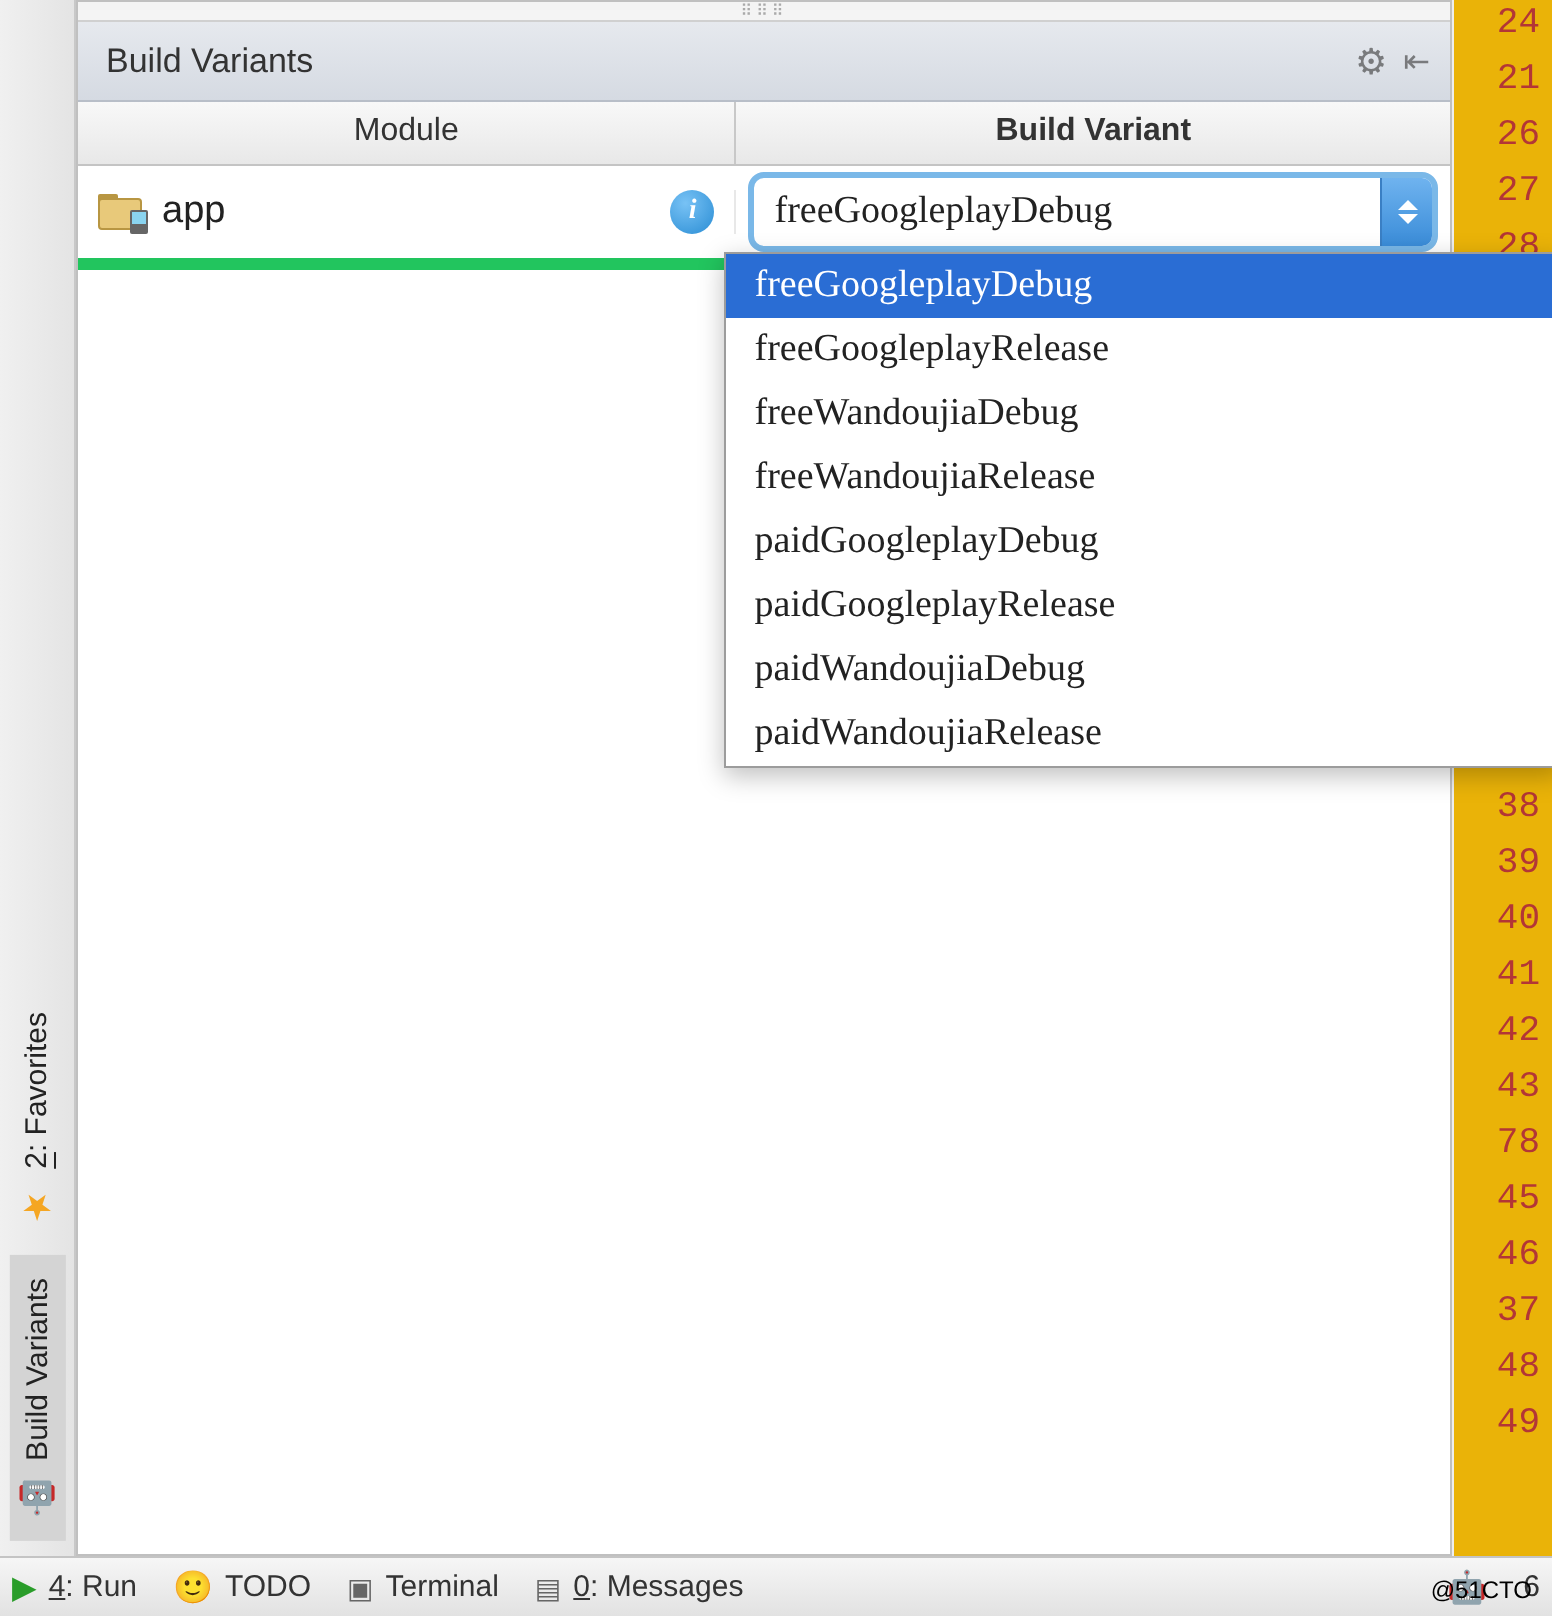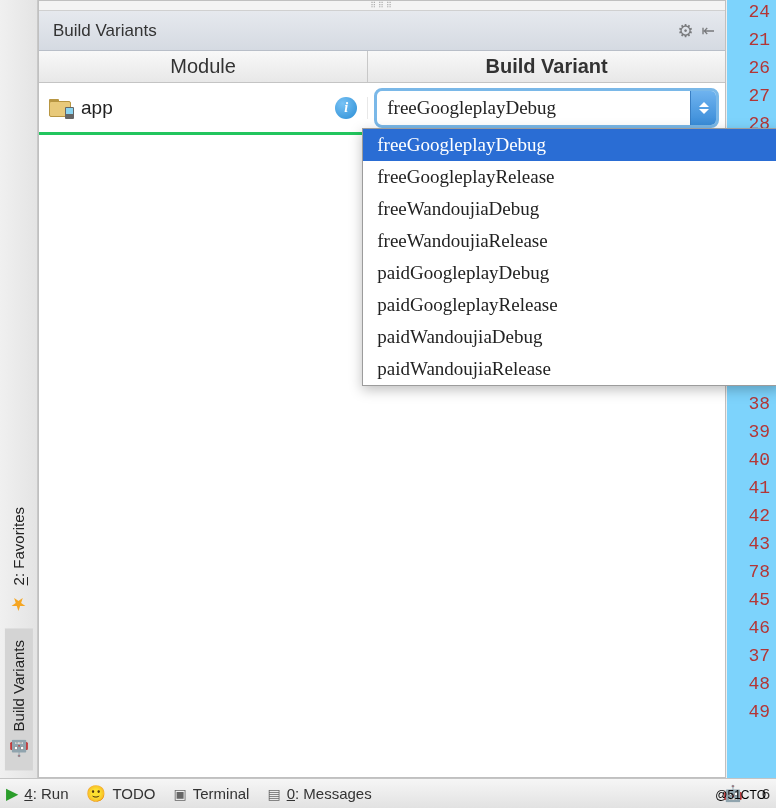--- a/index.html
+++ b/index.html
@@ -50,21 +50,21 @@
       color: #8bc34a;
       font-size: 16px;
       transform: none;
       writing-mode: horizontal-tb;
       margin-bottom: 2px;
     }
     .gutter-right {
       position: absolute;
       right: 0; top: 0; bottom: 30px;
       width: 50px;
-      background: #7dd3fc;
+      background: #eab308;
       border-left: 1px solid #eee;
       display: flex;
       flex-direction: column;
       padding-top: 2px;
     }
     .gutter-line {
       color: #b33636;
       font-size: 18px;
       height: 28px;
       padding-right: 6px;
@@ -110,32 +110,32 @@
     .table-head {
       display: flex;
       height: 32px;
       background: linear-gradient(to bottom, #f8f8f8, #e8e8e8);
       border-bottom: 1px solid #c4c4c4;
     }
     .th {
       flex: 1;
       text-align: center;
       line-height: 30px;
-      font-size: 20px;
+      font-size: 16px;
       color: #333;
       border-right: 1px solid #c8c8c8;
     }
     .th:last-child { border-right: none; font-weight: bold; }
     .th-module { flex: 0 0 48%; }
     .th-variant { flex: 1; }
     .table-row {
       display: flex;
       height: 52px;
       align-items: center;
-      border-bottom: 3px solid #22c55e;
+      border-bottom: 6px solid #22c55e;
     }
     .td-module {
       flex: 0 0 48%;
       display: flex;
       align-items: center;
       padding: 0 10px;
       gap: 10px;
       border-right: 1px solid #e8e8e8;
       position: relative;
     }

